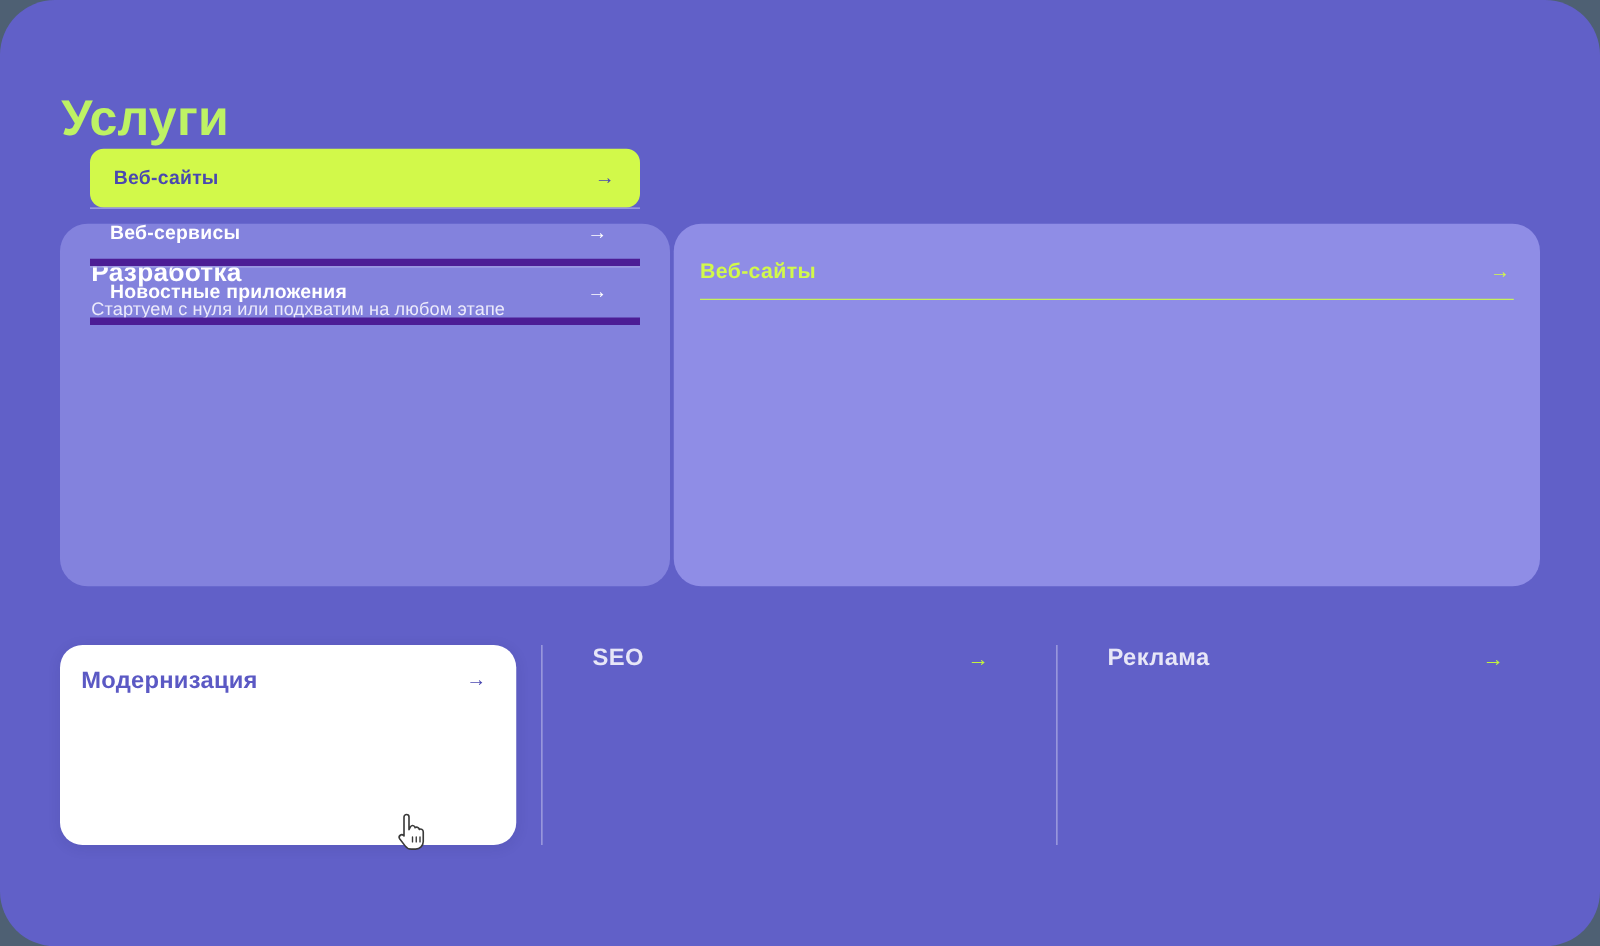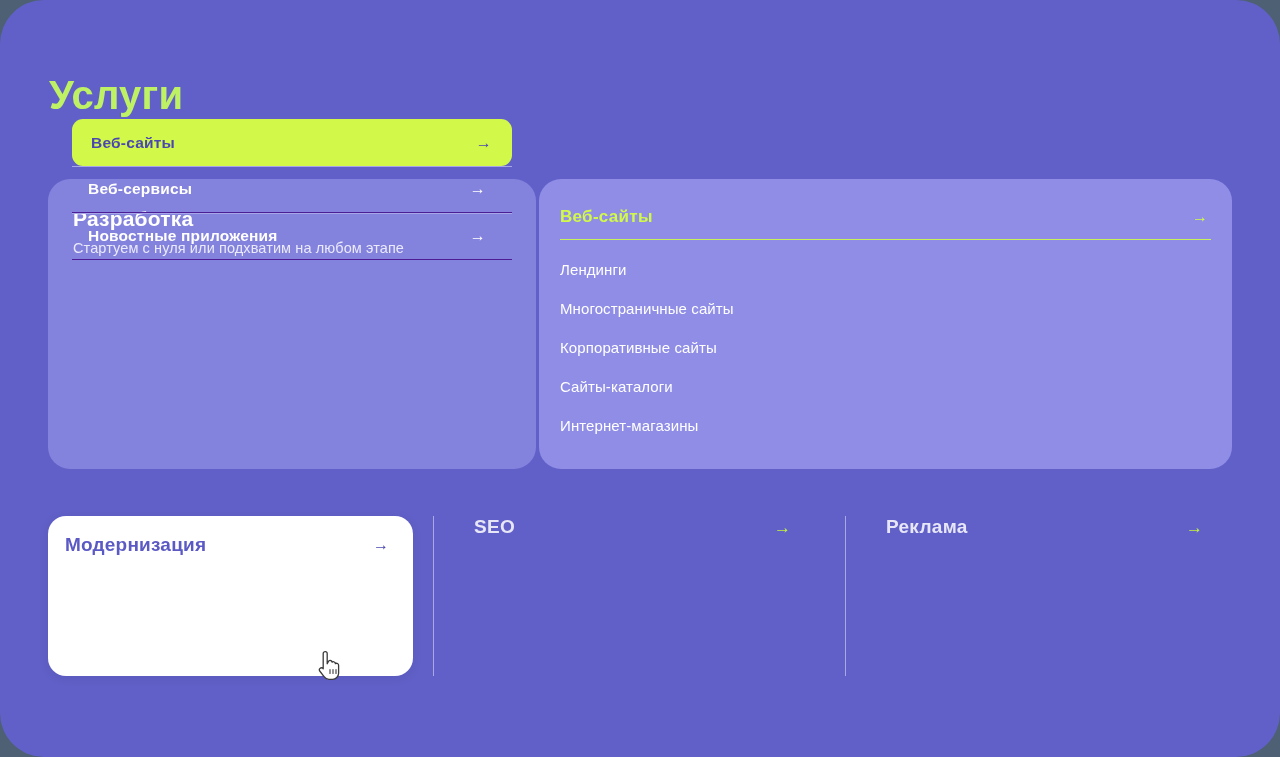--- a/index.html
+++ b/index.html
@@ -92,21 +92,21 @@
     cursor: pointer;
   }
 
   .dev-item.active {
     background: #d2f94a;
     color: #4a48b0;
     border-radius: 11px;
   }
 
   .dev-item:not(.active) {
-    border-bottom: 1px solid #4c1d95;
+    border-bottom: 6px solid #4c1d95;
     padding-left: 16px;
   }
 
   .dev-item:not(.active)::before {
     content: "";
     position: absolute;
     left: 0;
     top: 0;
     width: 100%;
     height: 1px;
@@ -290,27 +290,20 @@
       </div>
     </div>
 
     <div class="sites-panel">
       <div class="sites-head">
         <span class="title">Веб-сайты</span>
         <span class="arrow">→</span>
       </div>
 
       <div class="sites-cols">
-        <div class="sites-col">
-          <a class="site-link">Лендинги</a>
-          <a class="site-link">Многостраничные сайты</a>
-          <a class="site-link">Корпоративные сайты</a>
-          <a class="site-link">Сайты-каталоги</a>
-          <a class="site-link">Интернет-магазины</a>
-        </div>
       </div>
     </div>
 
     <div class="mod-card">
       <div class="mod-head">
         <span class="title">Модернизация</span>
         <span class="arrow">→</span>
       </div>
     </div>
 

